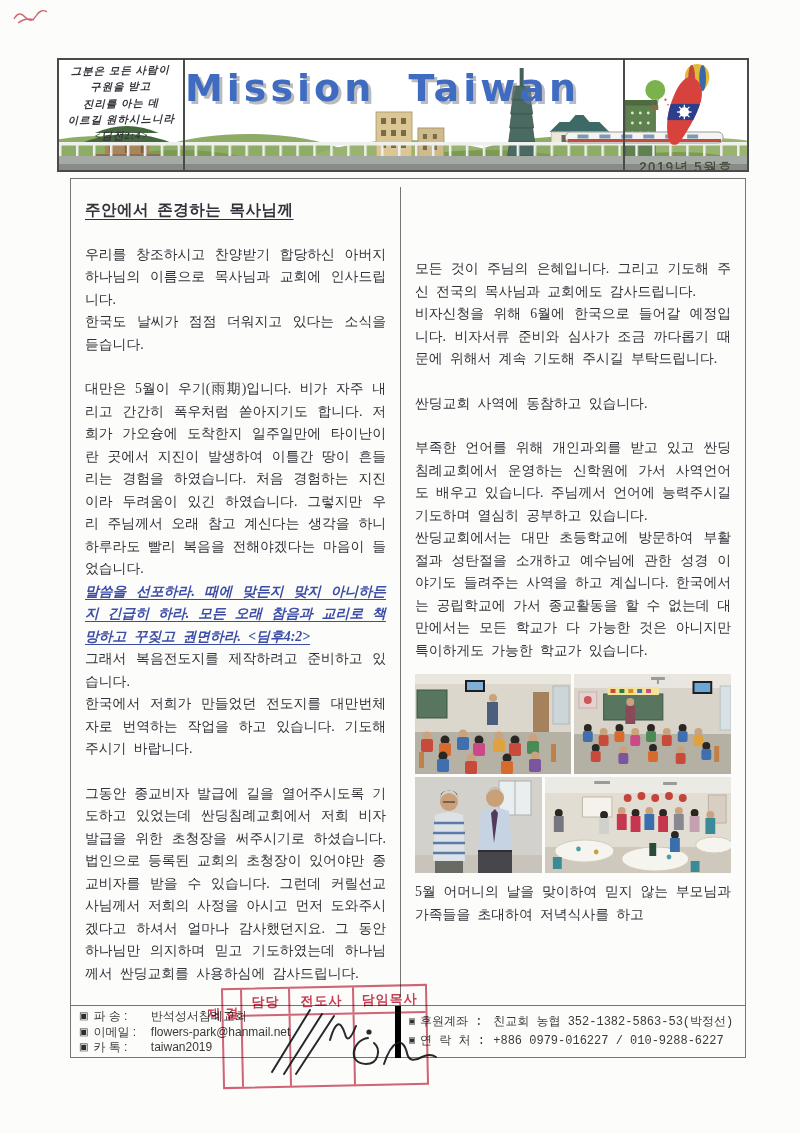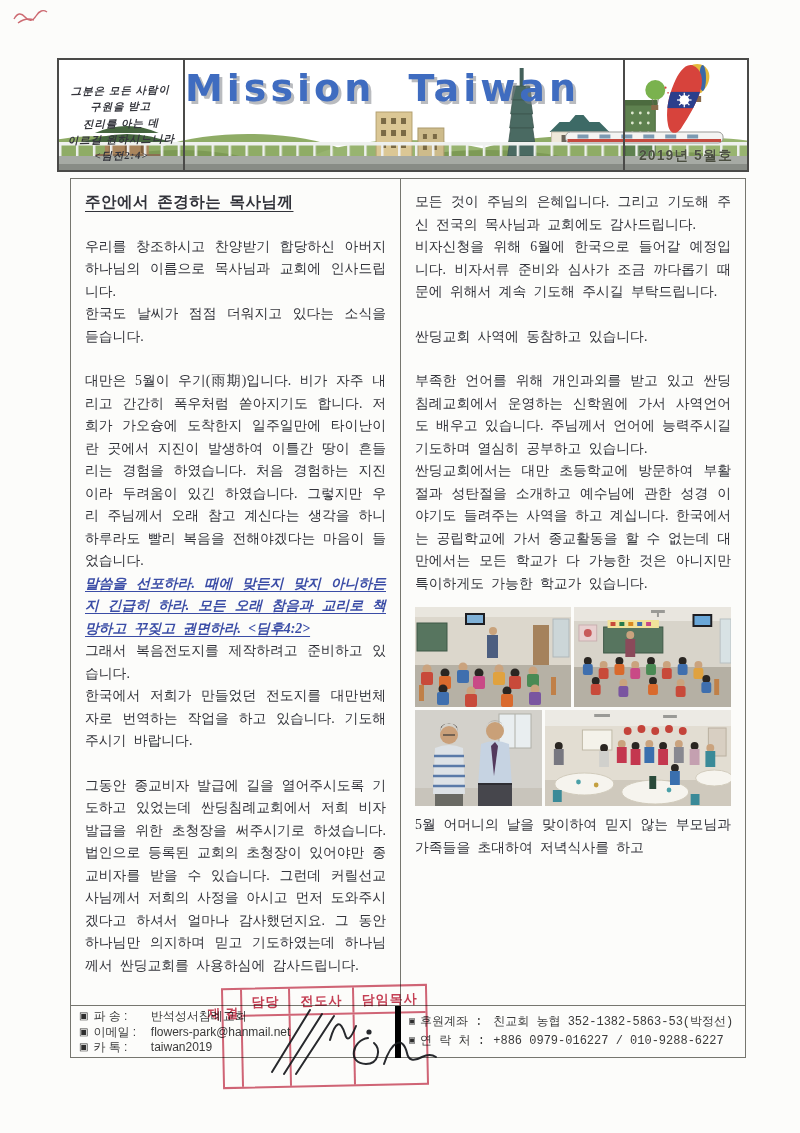--- a/index.html
+++ b/index.html
@@ -6,37 +6,37 @@
   .page{position:relative;width:800px;height:1133px;margin:0 auto;background:#fcfcfa;
         font-family:"Liberation Serif","DejaVu Serif",serif;color:#32333a;overflow:hidden;}
 
   
   .header{position:absolute;left:57px;top:58px;width:688px;height:110px;
           border:2px solid #4a4a48;background:#ffffff;overflow:hidden;}
   .cityscape{position:absolute;left:0;top:0;width:100%;height:100%;z-index:0;}
   .hdiv{position:absolute;top:0;bottom:0;width:2px;background:#4a4a48;z-index:3;}
   .hdiv.d1{left:124px;} .hdiv.d2{right:122px;}
   .hcell-left{position:absolute;left:0;top:0;width:124px;height:100%;z-index:2;
-              text-align:center;padding-top:23px;box-sizing:border-box;}
+              text-align:center;padding-top:3px;box-sizing:border-box;}
   .scripture{font-size:10.5px;line-height:1.55;font-weight:700;font-style:italic;
              color:#35363d;transform:rotate(-1deg);letter-spacing:1px;}
   .hcell-center{position:absolute;left:126px;right:124px;top:6px;z-index:2;text-align:left;}
   .mt-title{font-family:"DejaVu Sans","Liberation Sans",sans-serif;font-weight:700;
             font-size:38px;letter-spacing:4px;word-spacing:16px;color:#3f6cc0;
             text-shadow:3px 3px 0 rgba(128,131,138,.55);}
-  .hcell-right{position:absolute;right:0;top:0;width:122px;height:100%;z-index:2;text-align:center;}
+  .hcell-right{position:absolute;right:0;top:12px;width:122px;height:100%;z-index:2;text-align:center;}
   .island-svg{margin-top:2px;}
   .issue-date{position:absolute;bottom:5px;left:0;right:0;
               font-family:"Liberation Sans",sans-serif;font-weight:700;font-size:14px;
               color:#4b4f41;letter-spacing:1px;text-shadow:0 0 1px rgba(255,255,255,.6);}
 
   
   .content{position:absolute;left:70px;top:178px;width:676px;height:880px;
            border:1px solid #76766f;box-sizing:border-box;background:transparent;}
-  .columns{display:flex;height:826px;overflow:hidden;}
+  .columns{display:flex;height:826px;overflow:hidden;align-items:center;}
   .col{box-sizing:border-box;padding:12px 14px;font-size:13.8px;line-height:22.5px;
        text-align:justify;word-spacing:.28em;}
   .col-left{width:330px;border-right:1px solid #76766f;}
   .col-right{flex:1;}
   .col p{margin:0;}
   .gap{margin-top:22px !important;}
   .heading{font-weight:700;font-size:15.5px;text-decoration:underline;
            text-underline-offset:4px;margin-bottom:22px !important;letter-spacing:.5px;}
   .verse{color:#3b4da6;font-style:italic;text-decoration:underline;
          text-underline-offset:3px;font-weight:600;}

